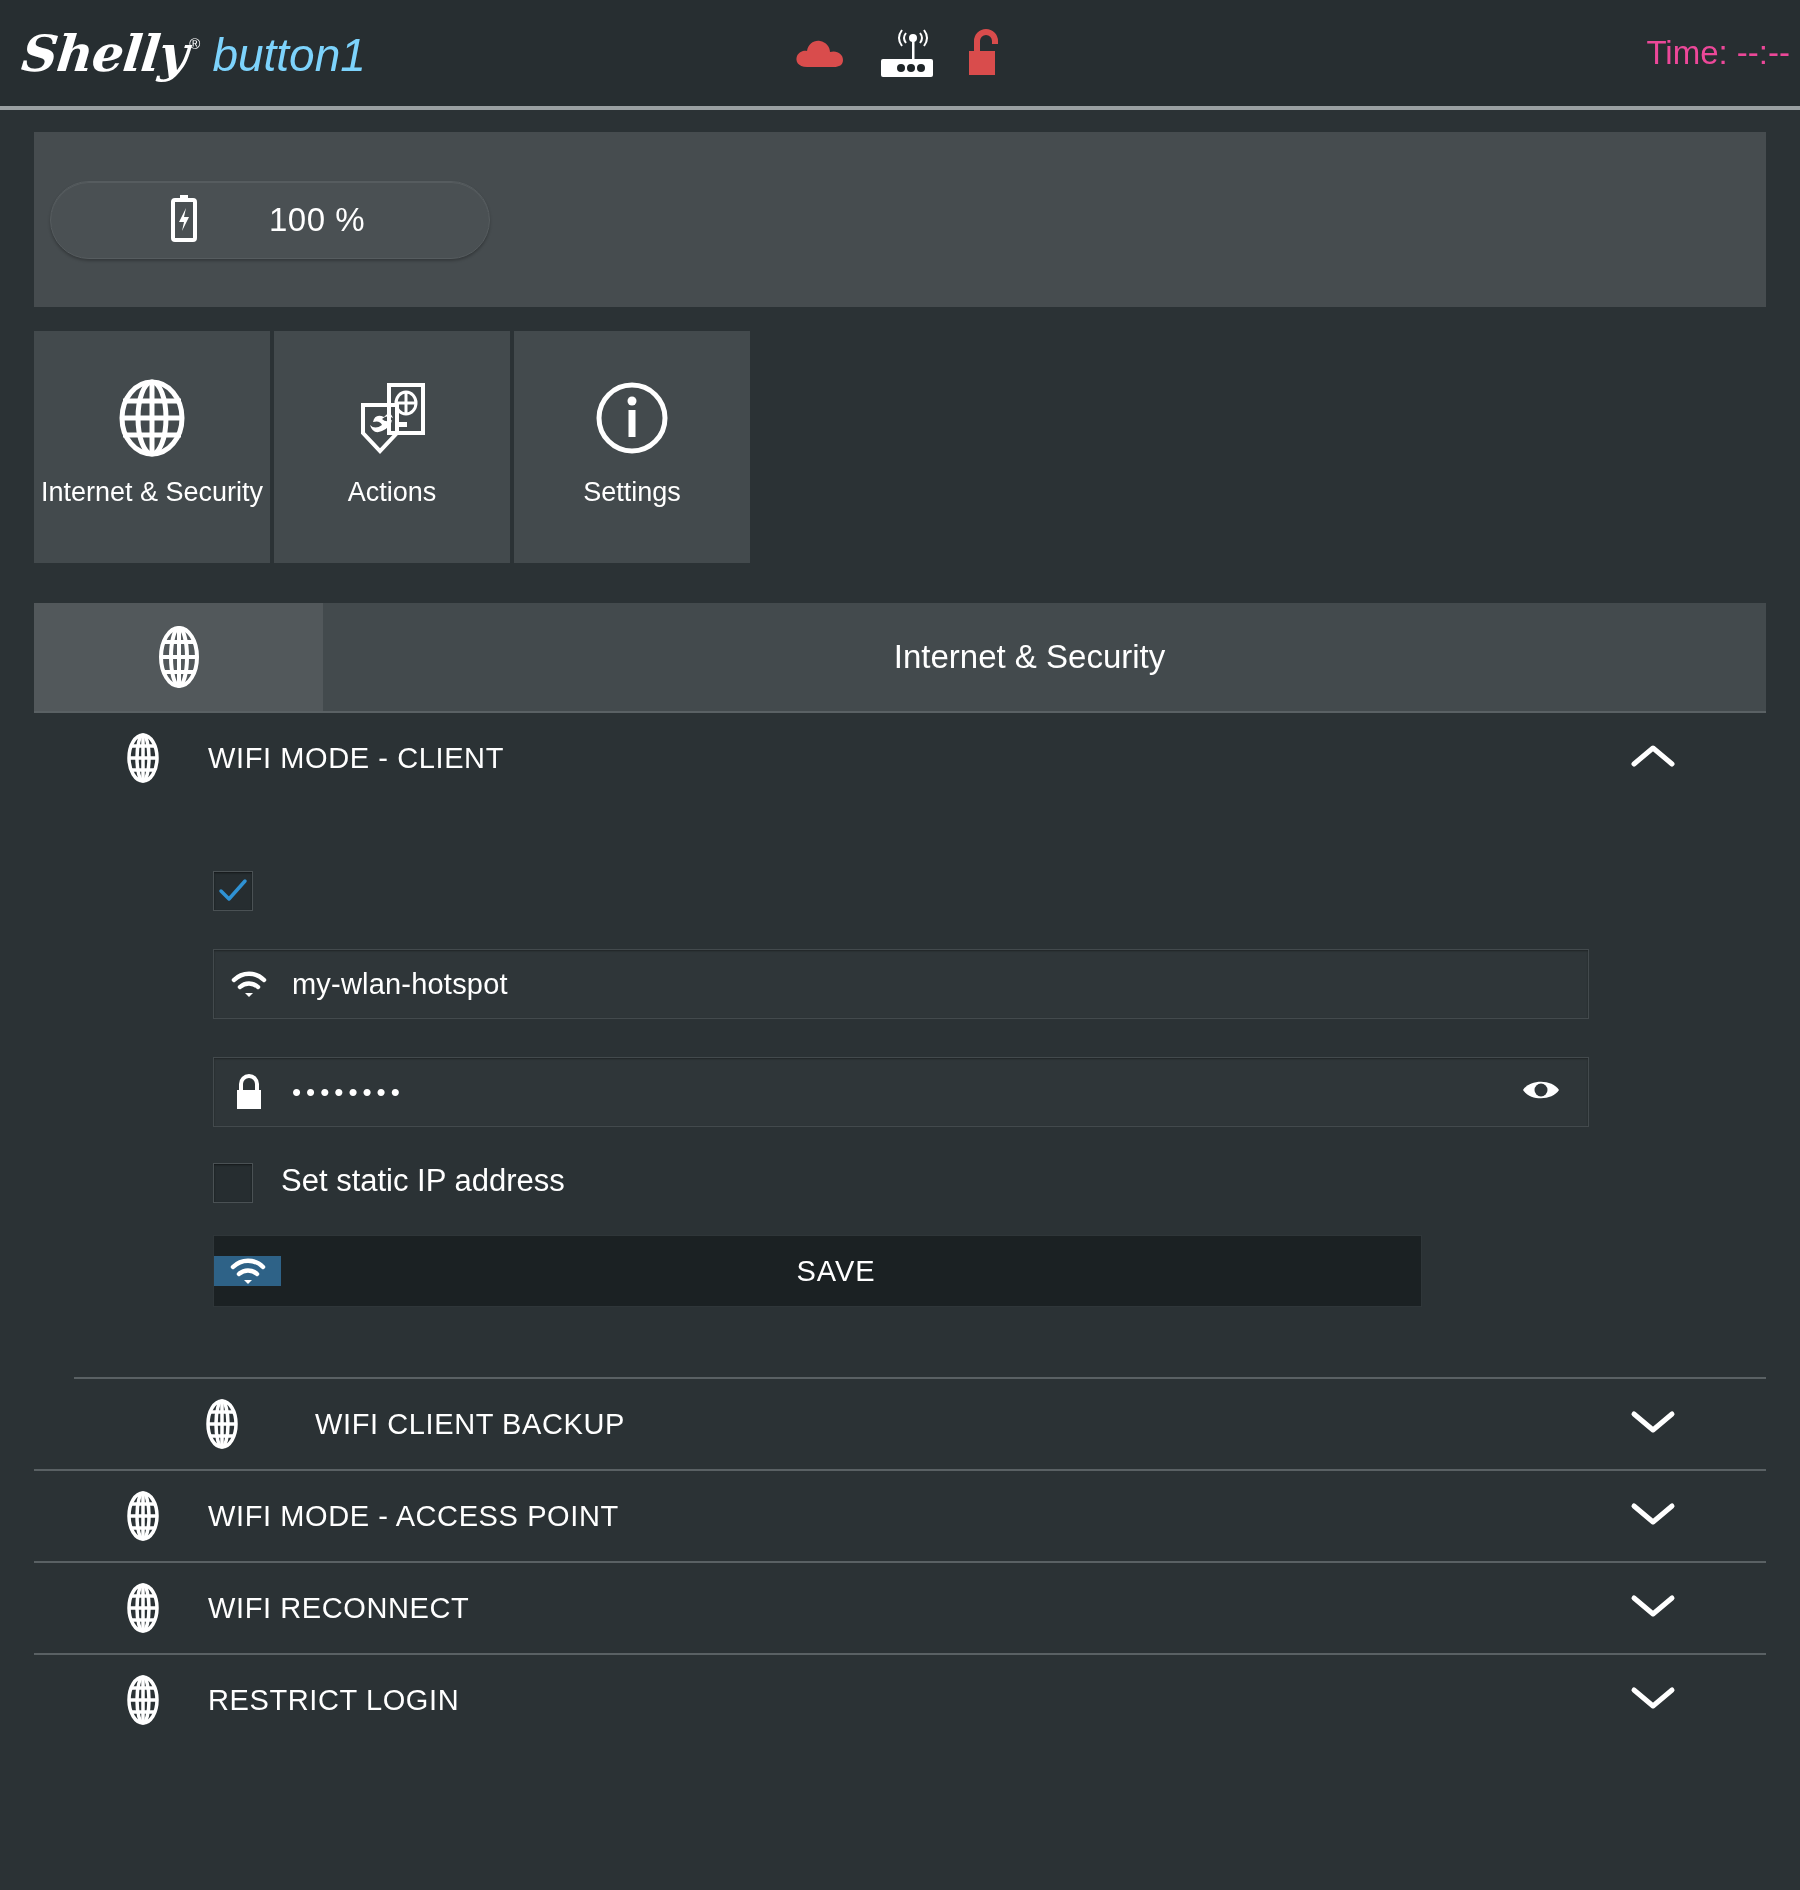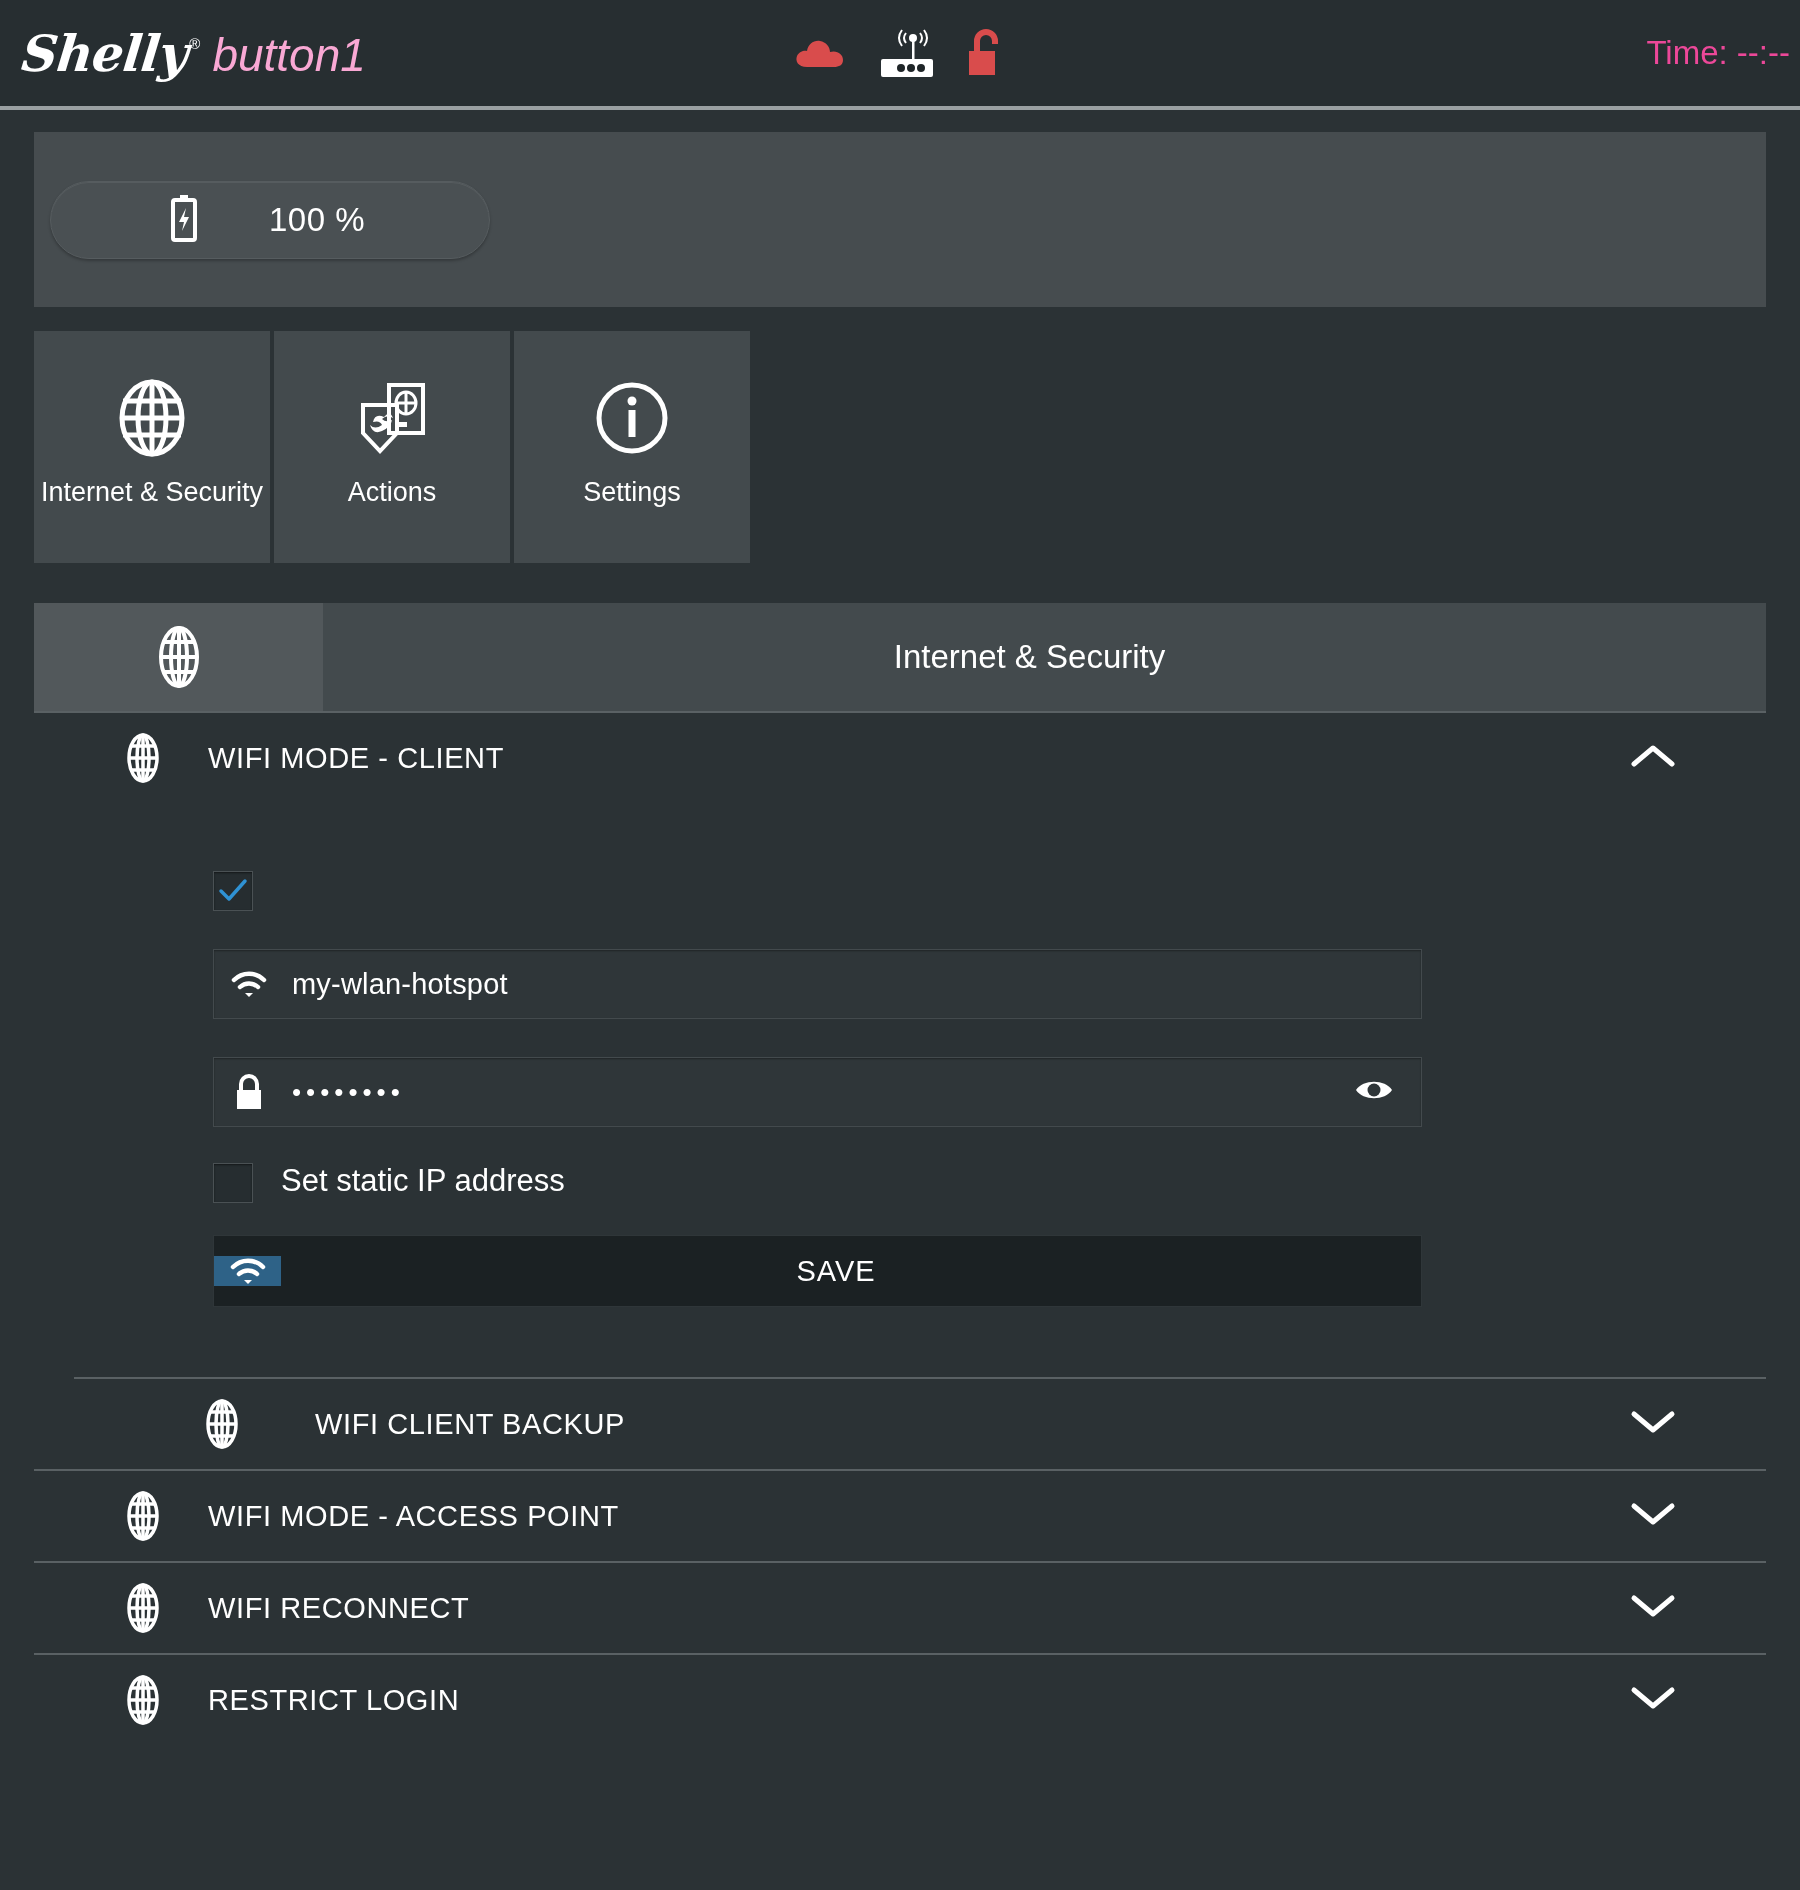--- a/index.html
+++ b/index.html
@@ -40,21 +40,21 @@
     font-size: 15px;
     color: #ffffff;
     position: relative;
     top: -22px;
     left: 2px;
   }
   .brand-model {
     font-family: "Liberation Sans", sans-serif;
     font-style: italic;
     font-size: 46px;
-    color: #f9a8d4;
+    color: #7dd3fc;
     margin-left: 14px;
     font-weight: 400;
   }
   .status-icons {
     position: absolute;
     left: 50%;
     transform: translateX(-50%);
     top: 50%;
     margin-top: -26px;
     display: flex;
@@ -199,21 +199,21 @@
     margin-left: 28px;
     color: #ffffff;
     font-size: 31px;
     white-space: nowrap;
   }
   .check-label .accent { color: #2f92d4; }
 
   .field {
     position: relative;
     margin: 38px 0 0 145px;
-    width: 1209px;
+    width: 1376px;
     height: 70px;
     background: #2f3639;
     border: 1px solid #434a4d;
     box-shadow: inset 0 1px 2px rgba(0,0,0,0.35);
     display: flex;
     align-items: center;
   }
   .field-icon { width: 70px; display: flex; align-items: center; justify-content: center; }
   .field-value {
     color: #ffffff;

